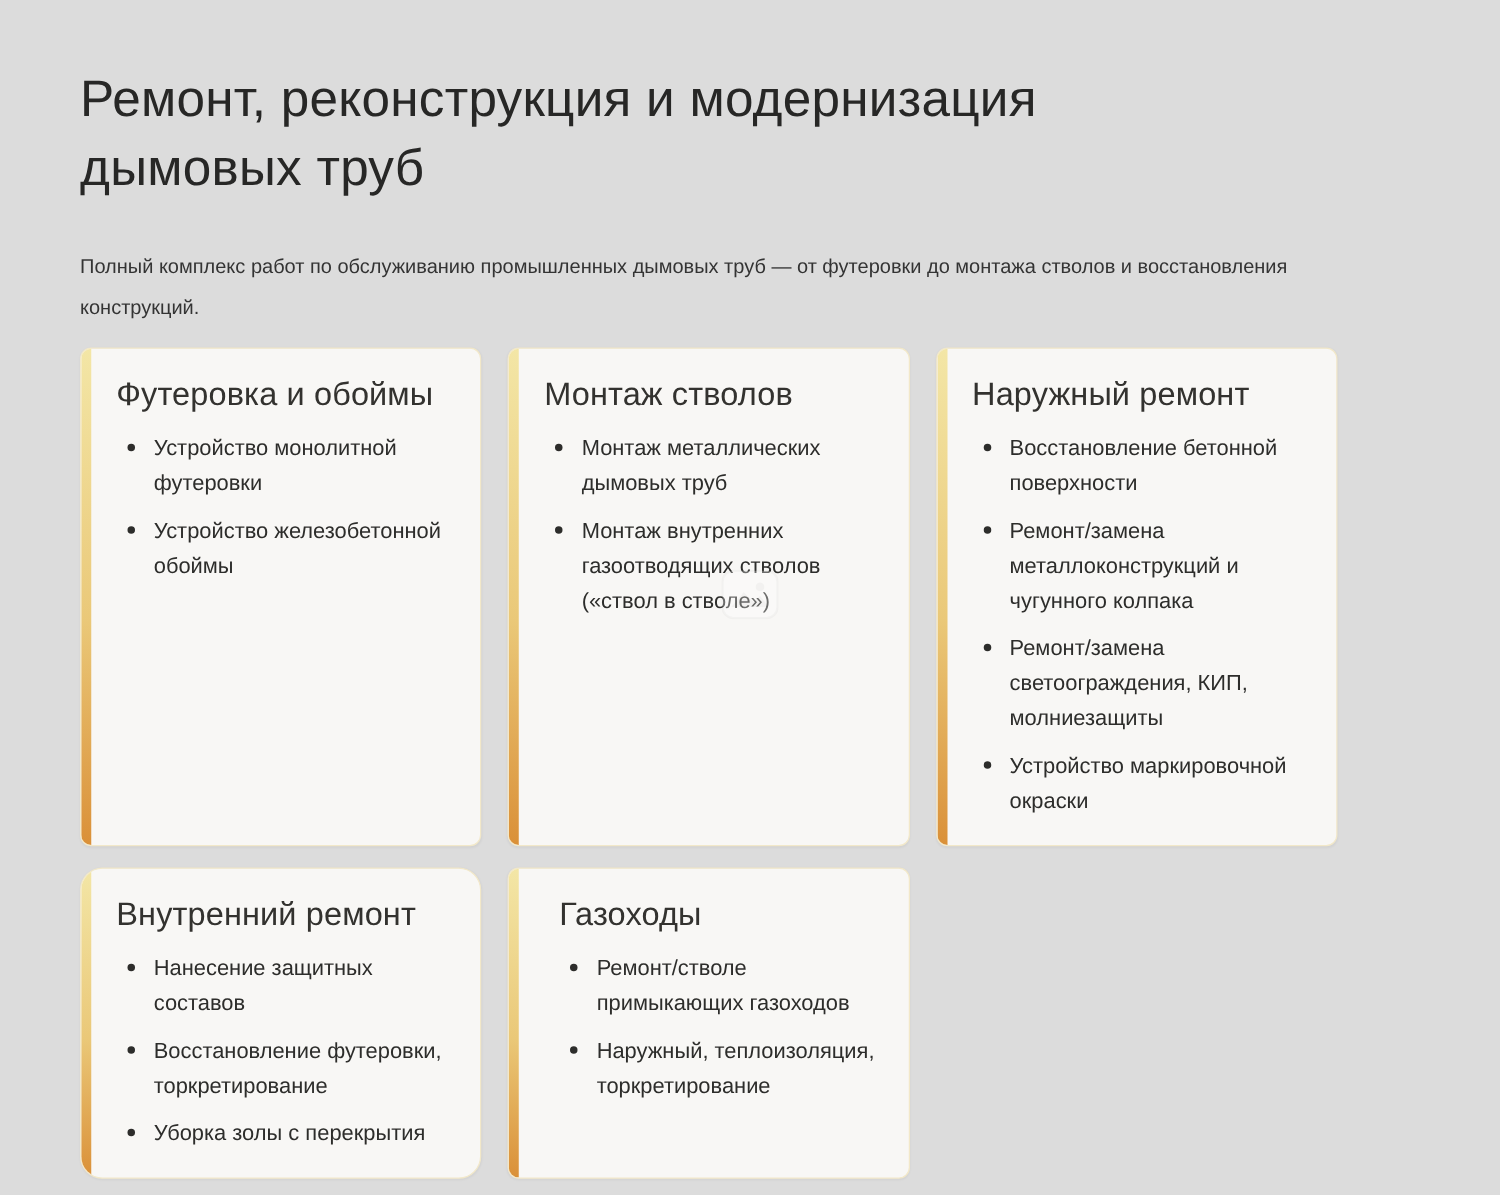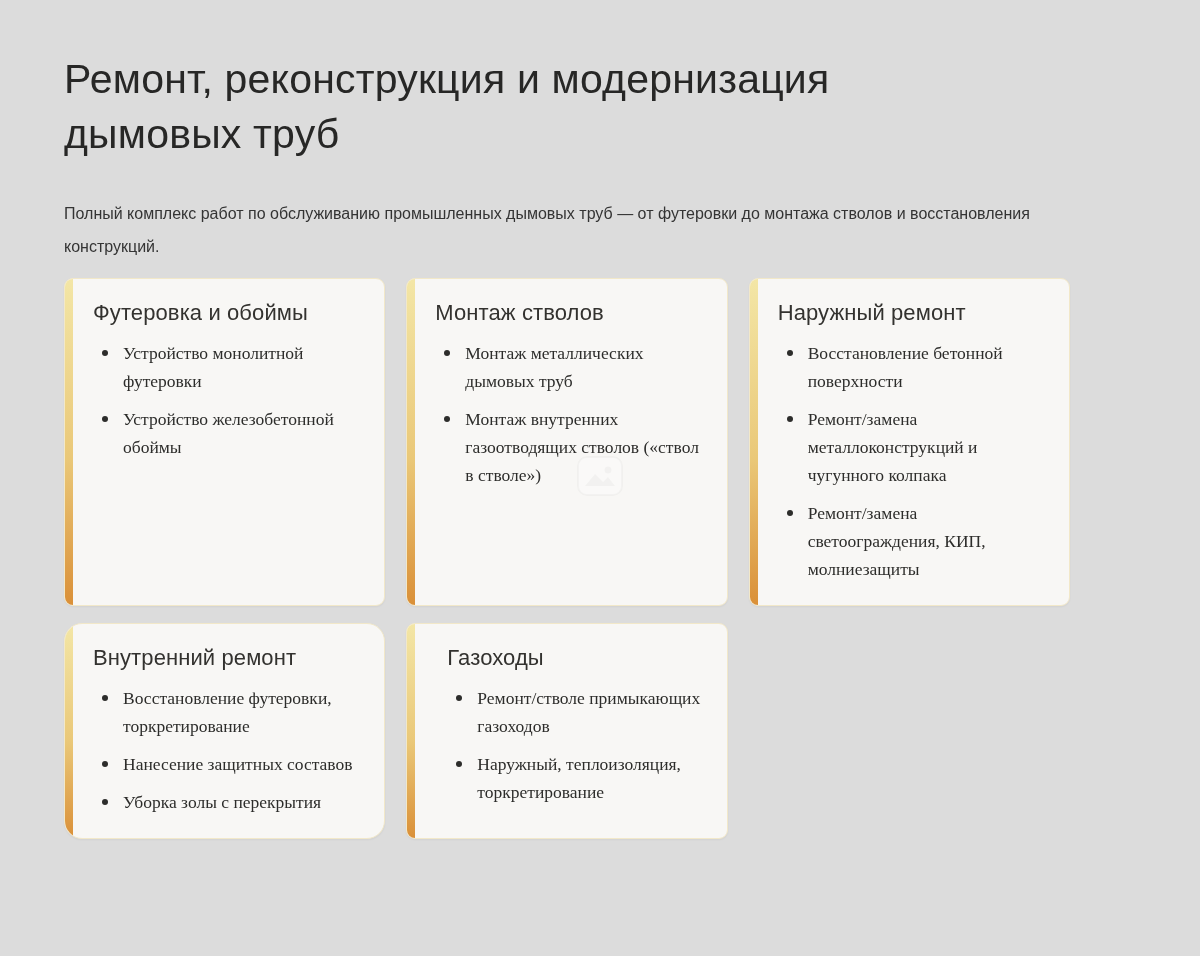--- a/index.html
+++ b/index.html
@@ -45,29 +45,28 @@
     padding: 21px 24px 22px 28px;
     overflow: hidden;
   }
   .card-accent {
     position: absolute;
     left: 0; top: 0; bottom: 0;
     width: 8px;
     background: linear-gradient(180deg, #f3e6a6 0%, #eac878 55%, #da9038 100%);
   }
   .card h2 {
-    font-size: 22px;
+    font-size: 26px;
     font-weight: 400;
     color: #33322f;
     margin-bottom: 13px;
     letter-spacing: 0.1px;
   }
   .card ul {
     list-style: none;
-    font-family: Liberation Serif, serif;
   }
   .card li {
     position: relative;
     padding-left: 30px;
     font-size: 17.5px;
     line-height: 28px;
     color: #2d2d2b;
     margin-bottom: 10px;
   }
   .card li::before {
@@ -119,29 +118,30 @@
       </ul>
     </div>
 
     <div class="card pos-3">
       <span class="card-accent"></span>
       <h2>Наружный ремонт</h2>
       <ul>
         <li>Восстановление бетонной поверхности</li>
         <li>Ремонт/замена металлоконструкций и чугунного колпака</li>
         <li>Ремонт/замена светоограждения, КИП, молниезащиты</li>
+        <li>Устройство маркировочной окраски</li>
       </ul>
     </div>
 
     <div class="card pos-4">
       <span class="card-accent"></span>
       <h2>Внутренний ремонт</h2>
       <ul>
+        <li>Нанесение защитных составов</li>
         <li>Восстановление футеровки, торкретирование</li>
-        <li>Нанесение защитных составов</li>
         <li>Уборка золы с перекрытия</li>
       </ul>
     </div>
 
     <div class="card pos-5">
       <span class="card-accent"></span>
       <h2>Газоходы</h2>
       <ul>
         <li>Ремонт/стволе примыкающих газоходов</li>
         <li>Наружный, теплоизоляция, торкретирование</li>

